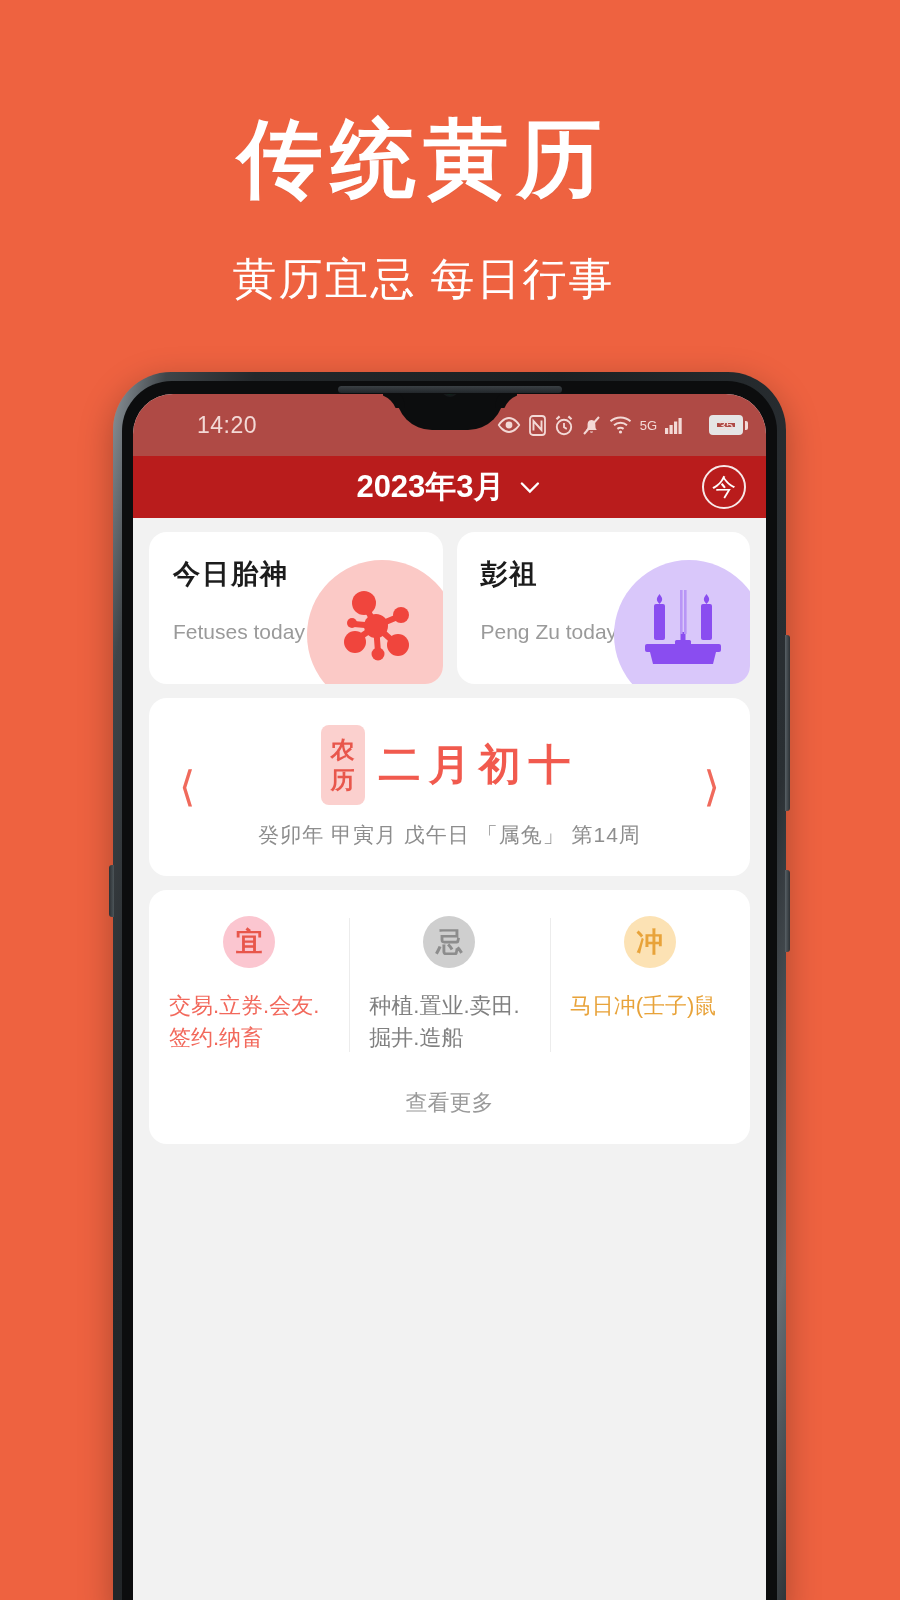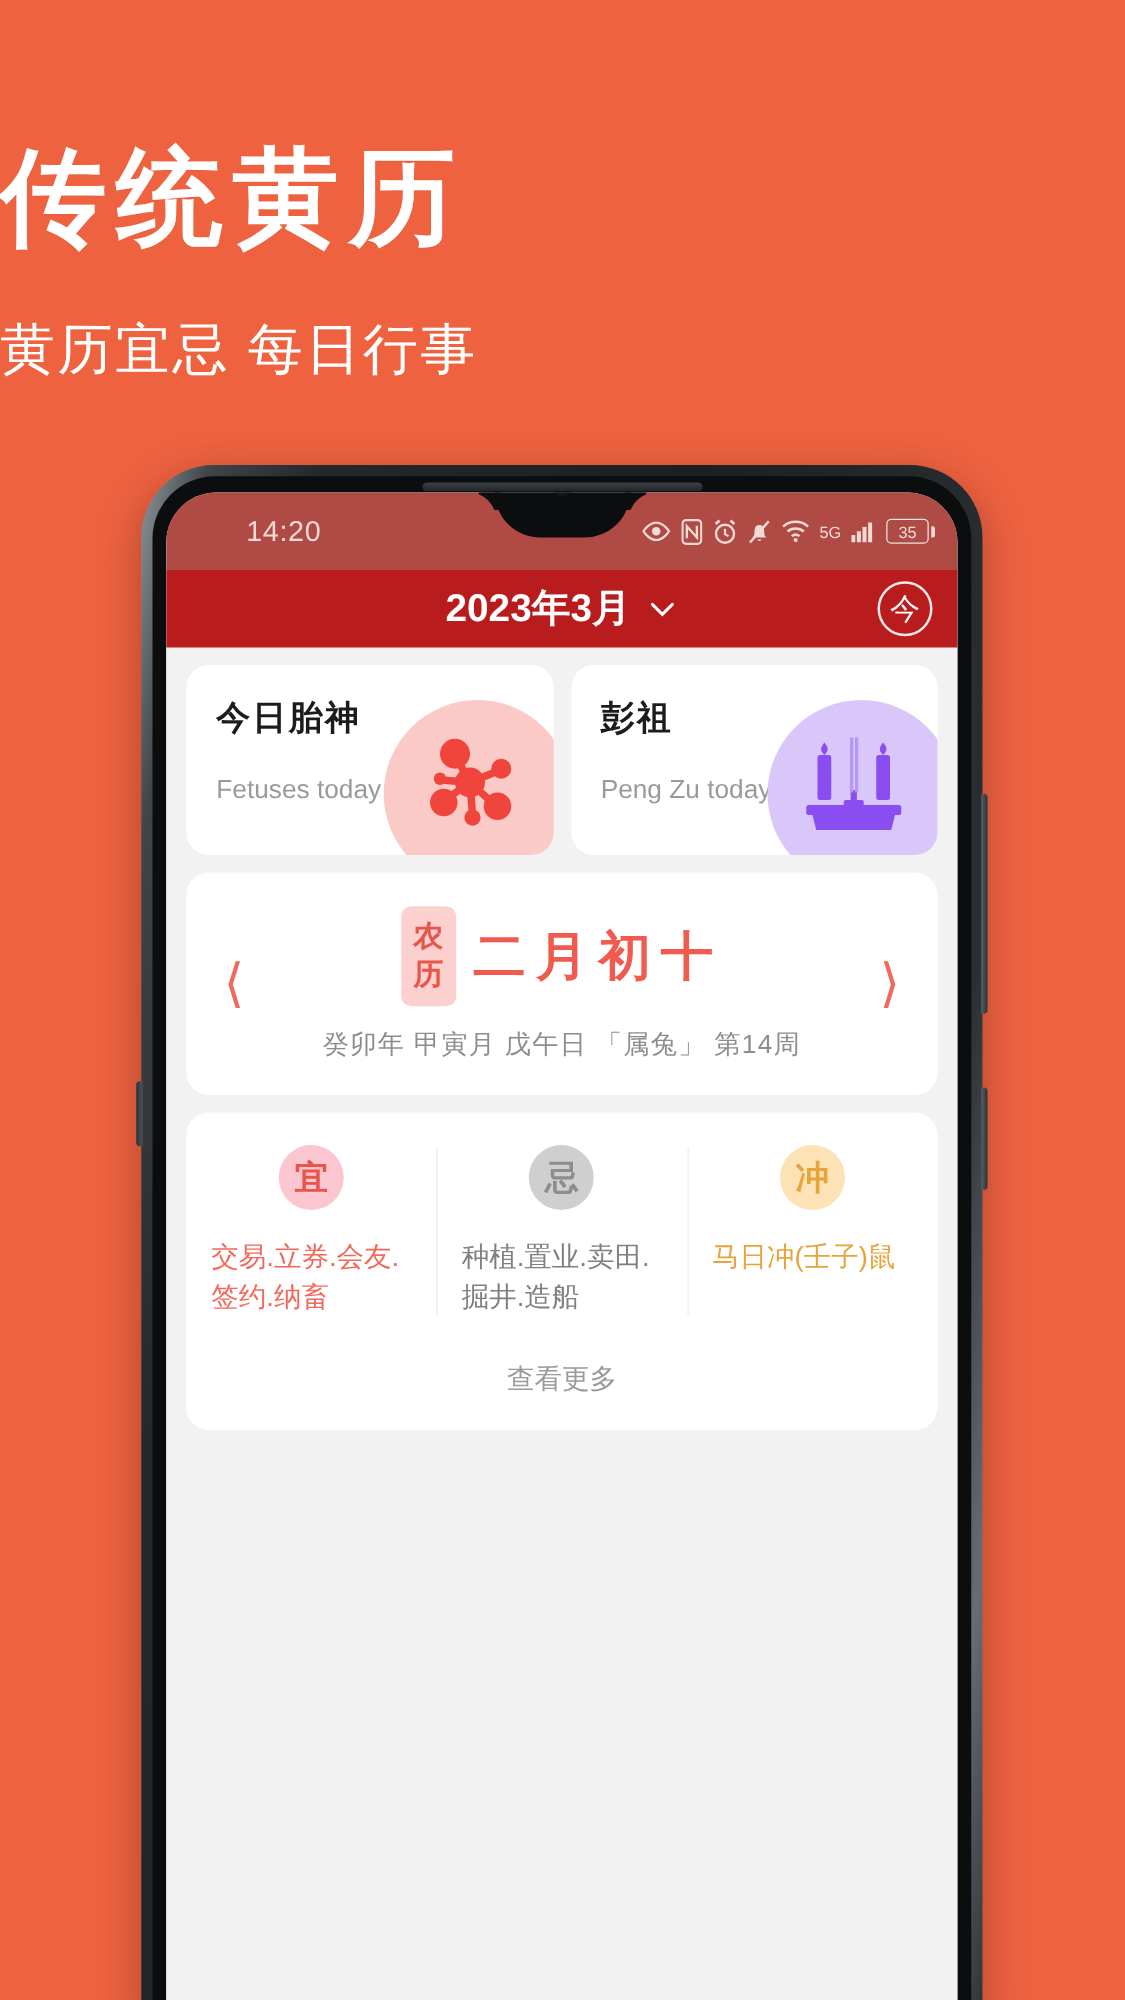--- a/index.html
+++ b/index.html
@@ -6,21 +6,21 @@
   html, body {
     width: 900px; height: 1600px;
     overflow: hidden;
     font-family: "Liberation Sans", "DejaVu Sans", sans-serif;
   }
   body { background: #EE6240; position: relative; }
 
   
   .promo {
     position: absolute; left: 0; top: 0; width: 847px;
-    text-align: left; color: #ffffff;
+    text-align: center; color: #ffffff;
   }
   .promo-title {
     font-size: 85px; font-weight: bold; letter-spacing: 8px;
     line-height: 1.15; padding-top: 110px; text-shadow: 0 1px 0 rgba(0,0,0,.03);
   }
   .promo-sub {
     font-size: 44px; font-weight: normal; letter-spacing: 2px;
     padding-top: 42px;
   }
 
@@ -91,23 +91,23 @@
   .clock { margin-left: 64px; font-size: 23px; letter-spacing: .5px; }
   .sb-icons {
     margin-left: auto; margin-right: 18px;
     display: flex; align-items: center; gap: 8px;
   }
   .sb-icons svg { display:block; }
   .batt {
     display: flex; align-items: center; gap: 2px;
   }
   .batt-body {
-    width: 34px; height: 20px; border: 1px solid #e5e5e5; border-radius: 4px;
+    width: 34px; height: 20px; border: 8px solid #e5e5e5; border-radius: 4px;
     font-size: 13px; display: flex; align-items: center; justify-content: center;
-    color: #f3d9d6; letter-spacing: 0;
+    color: #f3d9d6; letter-spacing: 0; margin-left: 16px;
   }
   .batt-cap { width: 3px; height: 9px; background: #f3d9d6; border-radius: 0 2px 2px 0; }
 
   
   .appbar {
     height: 62px; background: #b91c1c; display:flex; align-items:center;
     position: relative; color:#fff;
   }
   .appbar-title {
     position:absolute; left:50%; transform: translateX(-50%);

